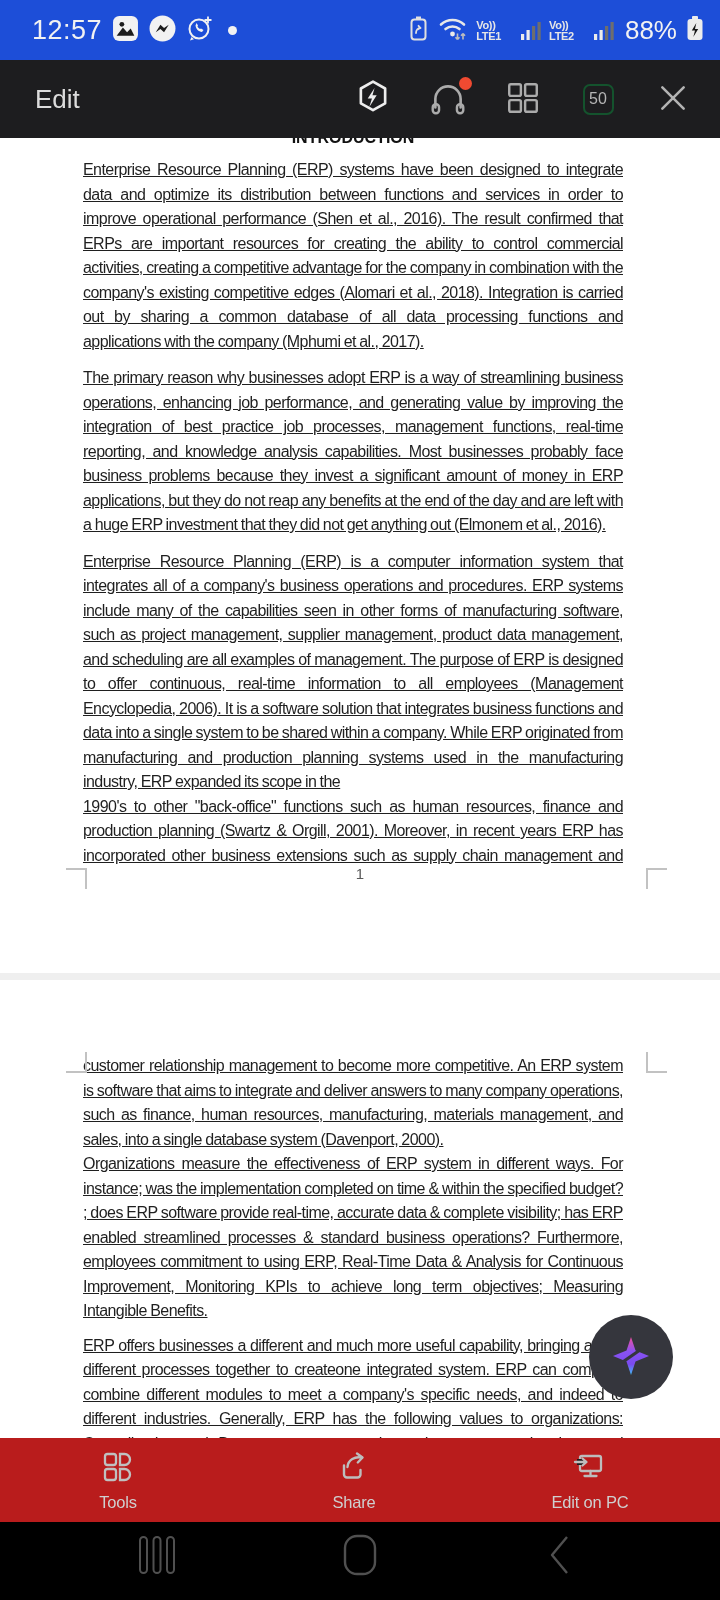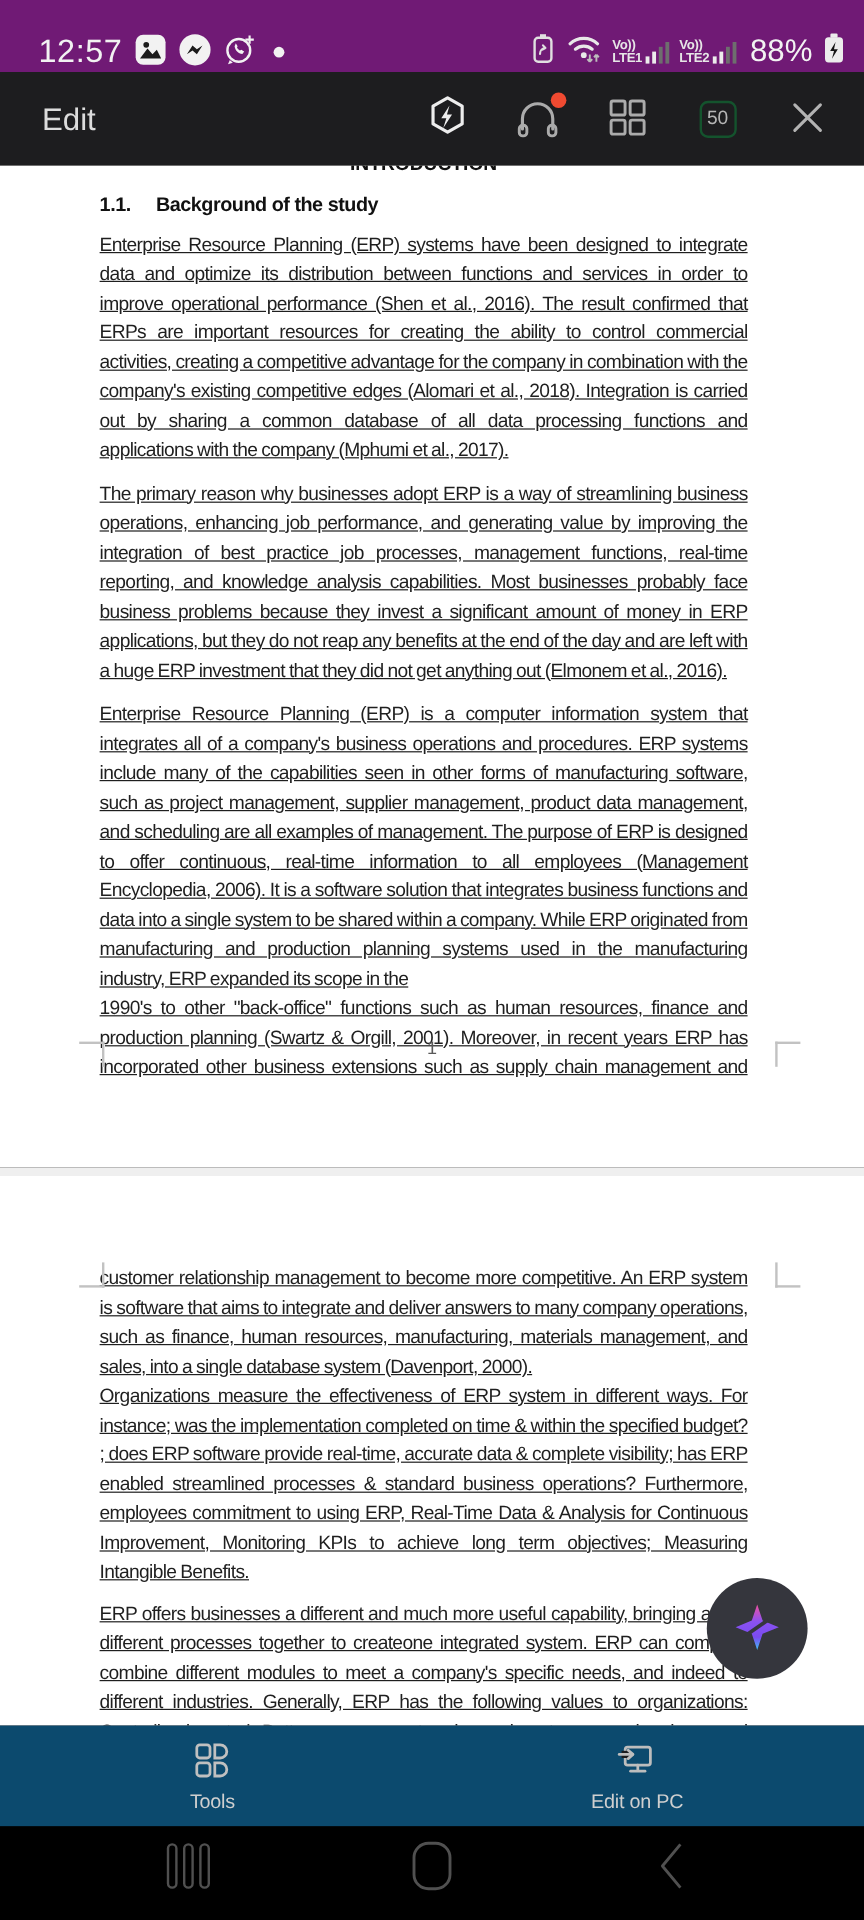--- a/index.html
+++ b/index.html
@@ -1,27 +1,27 @@
 <!DOCTYPE html>
 <html><head>
 <meta charset="utf-8">
 <style>
   html,body{margin:0;padding:0;background:#000;}
   .screen{position:relative;width:720px;height:1600px;background:#000;overflow:hidden;
           font-family:"Liberation Sans","DejaVu Sans",sans-serif;}
   button{background:none;border:none;padding:0;margin:0;cursor:pointer;font-family:inherit;}
 
   
-  .status-bar{position:absolute;top:0;left:0;right:0;height:60px;background:#701a75;
-              display:flex;align-items:flex-end;justify-content:space-between;padding:0 14px 0 32px;box-sizing:border-box;}
+  .status-bar{position:absolute;top:0;left:0;right:0;height:60px;background:#1d4ed8;
+              display:flex;align-items:center;justify-content:space-between;padding:0 14px 0 32px;box-sizing:border-box;}
   .sb-left{display:flex;align-items:center;gap:10px;}
   .sb-time{color:#f2f2f2;font-size:27px;letter-spacing:.5px;}
   .sb-dot{width:9px;height:9px;border-radius:50%;background:#f2f2f2;margin-left:4px;}
   .sb-right{display:flex;align-items:center;gap:7px;}
-  .net{display:flex;align-items:flex-end;gap:2px;}
+  .net{display:flex;align-items:flex-end;gap:19px;}
   .net-text{display:flex;flex-direction:column;align-items:flex-start;color:#e6e6e6;
             font-size:11px;font-weight:bold;line-height:11px;letter-spacing:-.3px;}
   .sb-pct{color:#f2f2f2;font-size:26px;margin-left:3px;}
 
   
   .edit-bar{position:absolute;top:60px;left:0;right:0;height:78px;background:#1d1d1f;
             display:flex;align-items:center;justify-content:space-between;padding:0 26px 0 35px;box-sizing:border-box;gap:40px;}
   .edit-title{color:#dcdcdc;font-size:26px;}
   .edit-actions{display:flex;align-items:center;gap:33px;}
   .icon-btn{position:relative;width:42px;height:42px;display:grid;place-items:center;}
@@ -50,21 +50,21 @@
   .c1r{right:53px;top:730px;border-top-width:2px;border-left-width:2px;}
   .c2l{left:66px;top:72px;border-bottom-width:2px;border-right-width:2px;}
   .c2r{right:53px;top:72px;border-bottom-width:2px;border-left-width:2px;}
   .page-num{position:absolute;top:727px;left:0;right:0;text-align:center;color:#5a5a5a;font-size:15px;}
 
   
   .fab{position:absolute;left:589px;top:1315px;width:84px;height:84px;border-radius:50%;
        background:#35363d;display:grid;place-items:center;}
 
   
-  .bottom-bar{position:absolute;top:1438px;left:0;right:0;height:84px;background:#0c4a6e;
+  .bottom-bar{position:absolute;top:1438px;left:0;right:0;height:84px;background:#b91c1c;
               display:flex;padding:0 12px 0 0;box-sizing:border-box;}
   .bb-item{flex:1;display:flex;flex-direction:column;align-items:center;justify-content:center;gap:5px;color:#cfcfcf;}
   .bb-label{font-size:16.5px;letter-spacing:-.2px;}
 
   
   .nav-bar{position:absolute;top:1522px;left:0;right:0;height:78px;background:#000;}
   .nav-btn{position:absolute;display:grid;place-items:center;width:44px;height:44px;top:12px;}
   .nav-recents{left:135px;}
   .nav-home{left:338px;}
   .nav-back{left:538px;}
@@ -193,23 +193,20 @@
           <svg width="32" height="32" viewBox="0 0 30 30">
               <path d="M5 5 25 25M25 5 5 25" stroke="#b3b3b3" stroke-width="2.4" stroke-linecap="round"></path>
             </svg>
         </span>
       </button>
     </div>
   </div>
 
   <section class="page page1">
     <h3 class="running-head">INTRODUCTION</h3>
-    <h4 class="doc-heading">
-      <span class="hnum">1.1.</span><span>Background of the study</span>
-    </h4>
     <p class="first">Enterprise Resource Planning (ERP) systems have been designed to integrate data and optimize its distribution between functions and services in order to improve operational performance (Shen et al., 2016). The result confirmed that ERPs are important resources for creating the ability to control commercial activities, creating a competitive advantage for the company in combination with the company's existing competitive edges (Alomari et al., 2018). Integration is carried out by sharing a common database of all data processing functions and applications with the company (Mphumi et al., 2017).</p>
     <p>The primary reason why businesses adopt ERP is a way of streamlining business operations, enhancing job performance, and generating value by improving the integration of best practice job processes, management functions, real-time reporting, and knowledge analysis capabilities. Most businesses probably face business problems because they invest a significant amount of money in ERP applications, but they do not reap any benefits at the end of the day and are left with a huge ERP investment that they did not get anything out (Elmonem et al., 2016).</p>
     <p>Enterprise Resource Planning (ERP) is a computer information system that integrates all of a company's business operations and procedures. ERP systems include many of the capabilities seen in other forms of manufacturing software, such as project management, supplier management, product data management, and scheduling are all examples of management. The purpose of ERP is designed to offer continuous, real-time information to all employees (Management Encyclopedia, 2006). It is a software solution that integrates business functions and data into a single system to be shared within a company. While ERP originated from manufacturing and production planning systems used in the manufacturing industry, ERP expanded its scope in the</p>
     <p class="m0 jlast">1990's to other "back-office" functions such as human resources, finance and production planning (Swartz &amp; Orgill, 2001). Moreover, in recent years ERP has incorporated other business extensions such as supply chain management and</p>
     <span class="corner c1l"></span>
     <span class="corner c1r"></span>
     <div class="page-num">1</div>
   </section>
 
   <div class="page-divider"></div>
@@ -249,20 +246,32 @@
               <rect x="5" y="20" width="11" height="11" rx="2.5"></rect>
               <path d="M20 20h4.5a5.5 5.5 0 0 1 0 11H20z"></path>
             </g>
           </svg>
       </span>
       <span class="bb-label">Tools</span>
     </button>
     <button class="bb-item">
       <span>
         <svg width="36" height="36" viewBox="0 0 36 36">
+            <g fill="none" stroke="#bdbdbd" stroke-width="2.4" stroke-linecap="round" stroke-linejoin="round">
+        <path d="M8 16.5v9a3 3 0 0 0 3 3h10.5a3 3 0 0 0 3-3v-4.5"></path>
+        <path d="M11.5 18c.5-7 7.5-11 14.5-9.3"></path>
+        <polyline points="21,4.5 26.5,8.5 21.8,13.5"></polyline>
+            </g>
+          </svg>
+      </span>
+      <span class="bb-label">Share</span>
+    </button>
+    <button class="bb-item">
+      <span>
+        <svg width="36" height="36" viewBox="0 0 36 36">
           <rect x="8" y="7" width="21" height="15" rx="2" fill="none" stroke="#bdbdbd" stroke-width="2.3"></rect>
           <rect x="5" y="10" width="6" height="6" fill="#1c1c1e"></rect>
           <g fill="none" stroke="#bdbdbd" stroke-width="2.3" stroke-linecap="round" stroke-linejoin="round">
             <path d="M3 13h11"></path>
               <polyline points="10.5,9.5 14.5,13 10.5,16.5"></polyline>
             <path d="M18.5 22v4.5"></path>
               <path d="M12.5 27h12"></path>
           </g>
         </svg>
       </span>

